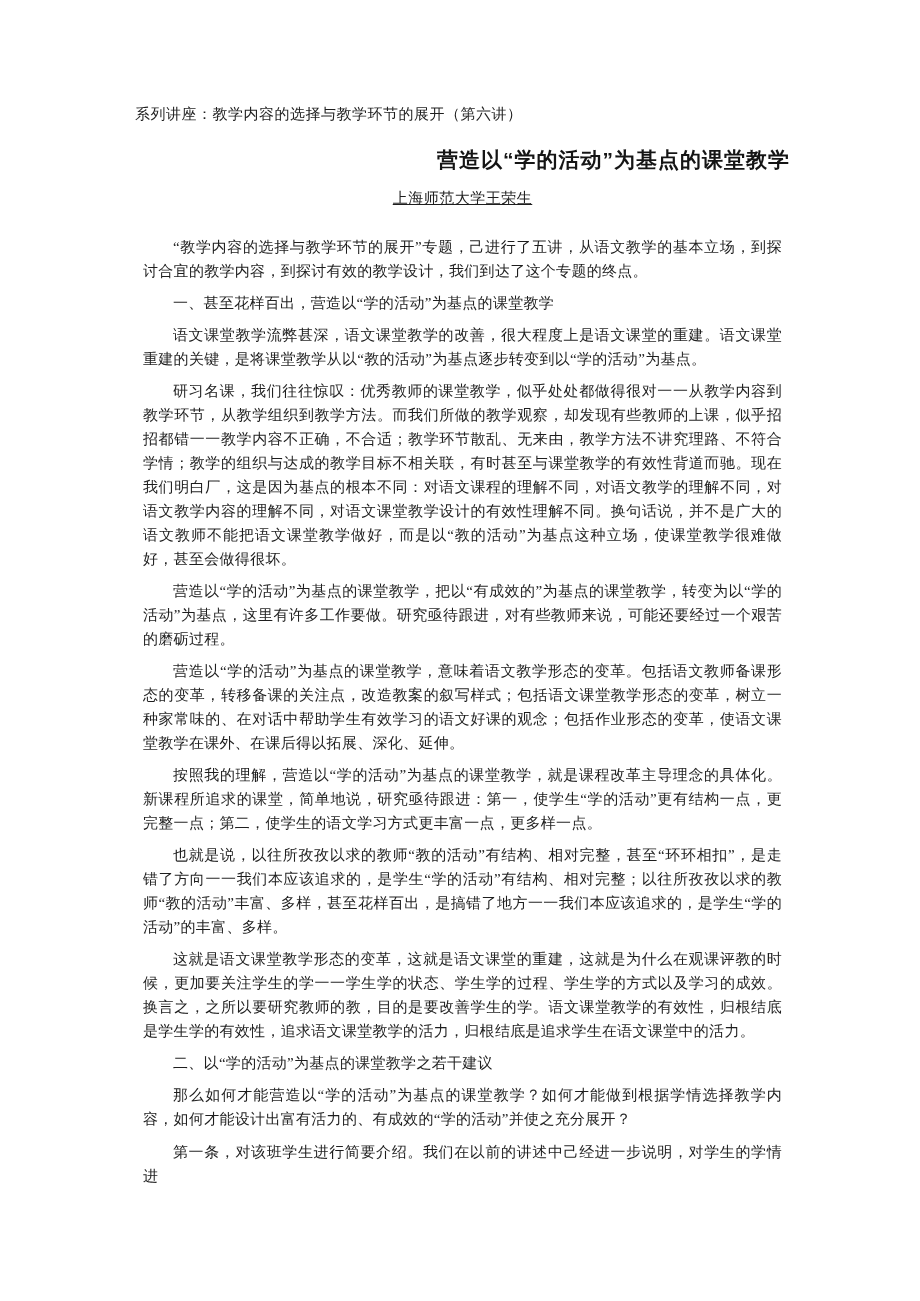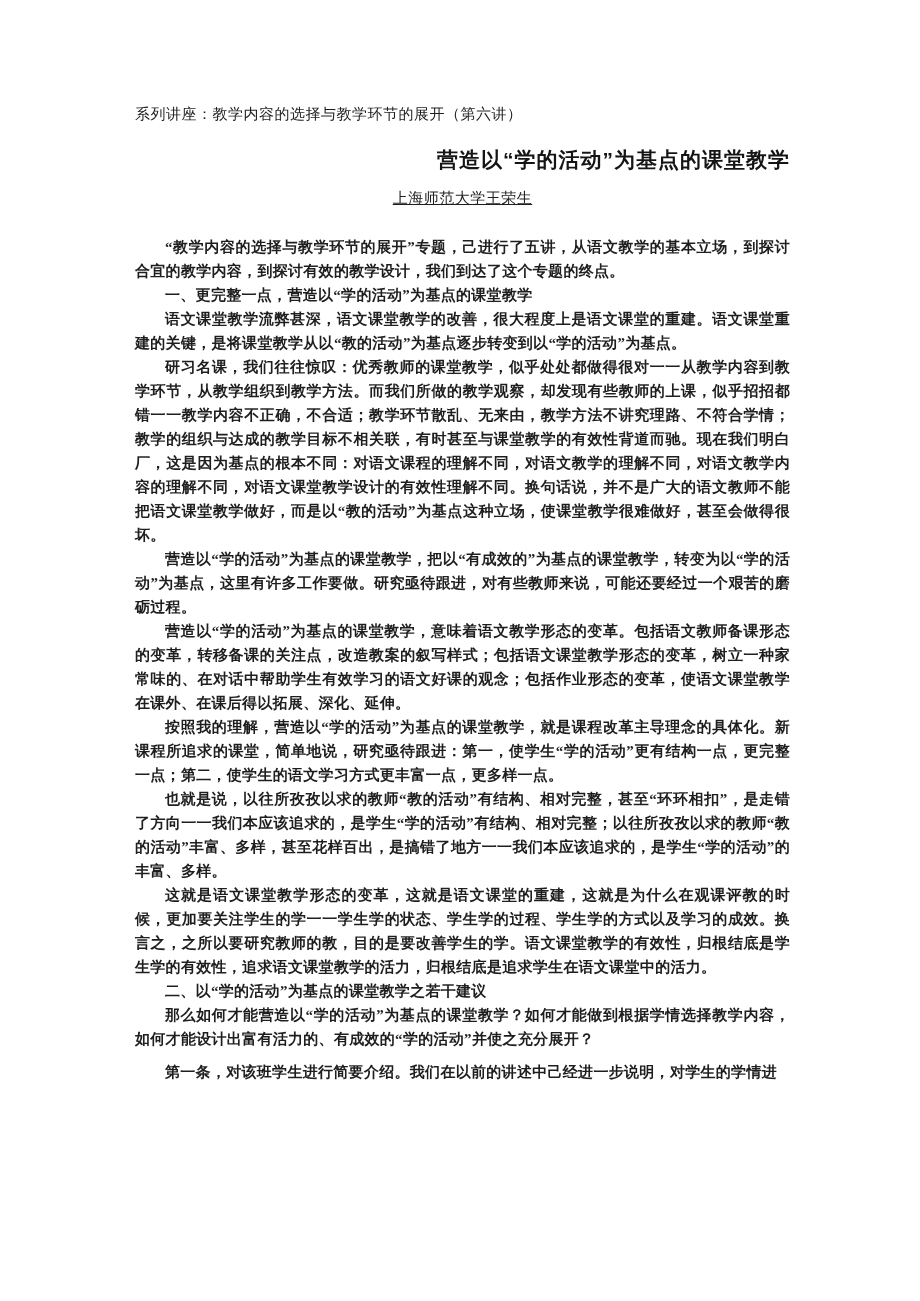--- a/index.html
+++ b/index.html
@@ -40,46 +40,45 @@
     text-align: center;
     font-size: 15px;
     line-height: 20px;
     letter-spacing: 0.5px;
     text-decoration: underline;
   }
   .doc-body {
     margin-top: 27px;
   }
   .doc-body p {
-    margin: 0;
+    margin: 8px;
     font-size: 15px;
     line-height: 24px;
     text-indent: 2em;
     text-align: justify;
     letter-spacing: 0.3px;
     color: #1e1e1e;
-    font-weight: bold;
   }
   .doc-body p.last-spaced {
     margin-top: 9px;
   }
 </style>
 </head>
 <body>
 
 <div class="page">
   <div class="series-header">系列讲座：教学内容的选择与教学环节的展开（第六讲）</div>
 
   <h1 class="doc-title">营造以“学的活动”为基点的课堂教学</h1>
 
   <div class="doc-author">上海师范大学王荣生</div>
 
   <div class="doc-body">
       <p>“教学内容的选择与教学环节的展开”专题，己进行了五讲，从语文教学的基本立场，到探讨合宜的教学内容，到探讨有效的教学设计，我们到达了这个专题的终点。</p>
-      <p>一、更完整一点，营造以“学的活动”为基点的课堂教学</p>
+      <p>一、甚至花样百出，营造以“学的活动”为基点的课堂教学</p>
       <p>语文课堂教学流弊甚深，语文课堂教学的改善，很大程度上是语文课堂的重建。语文课堂重建的关键，是将课堂教学从以“教的活动”为基点逐步转变到以“学的活动”为基点。</p>
       <p>研习名课，我们往往惊叹：优秀教师的课堂教学，似乎处处都做得很对一一从教学内容到教学环节，从教学组织到教学方法。而我们所做的教学观察，却发现有些教师的上课，似乎招招都错一一教学内容不正确，不合适；教学环节散乱、无来由，教学方法不讲究理路、不符合学情；教学的组织与达成的教学目标不相关联，有时甚至与课堂教学的有效性背道而驰。现在我们明白厂，这是因为基点的根本不同：对语文课程的理解不同，对语文教学的理解不同，对语文教学内容的理解不同，对语文课堂教学设计的有效性理解不同。换句话说，并不是广大的语文教师不能把语文课堂教学做好，而是以“教的活动”为基点这种立场，使课堂教学很难做好，甚至会做得很坏。</p>
       <p>营造以“学的活动”为基点的课堂教学，把以“有成效的”为基点的课堂教学，转变为以“学的活动”为基点，这里有许多工作要做。研究亟待跟进，对有些教师来说，可能还要经过一个艰苦的磨砺过程。</p>
       <p>营造以“学的活动”为基点的课堂教学，意味着语文教学形态的变革。包括语文教师备课形态的变革，转移备课的关注点，改造教案的叙写样式；包括语文课堂教学形态的变革，树立一种家常味的、在对话中帮助学生有效学习的语文好课的观念；包括作业形态的变革，使语文课堂教学在课外、在课后得以拓展、深化、延伸。</p>
       <p>按照我的理解，营造以“学的活动”为基点的课堂教学，就是课程改革主导理念的具体化。新课程所追求的课堂，简单地说，研究亟待跟进：第一，使学生“学的活动”更有结构一点，更完整一点；第二，使学生的语文学习方式更丰富一点，更多样一点。</p>
       <p>也就是说，以往所孜孜以求的教师“教的活动”有结构、相对完整，甚至“环环相扣”，是走错了方向一一我们本应该追求的，是学生“学的活动”有结构、相对完整；以往所孜孜以求的教师“教的活动”丰富、多样，甚至花样百出，是搞错了地方一一我们本应该追求的，是学生“学的活动”的丰富、多样。</p>
       <p>这就是语文课堂教学形态的变革，这就是语文课堂的重建，这就是为什么在观课评教的时候，更加要关注学生的学一一学生学的状态、学生学的过程、学生学的方式以及学习的成效。换言之，之所以要研究教师的教，目的是要改善学生的学。语文课堂教学的有效性，归根结底是学生学的有效性，追求语文课堂教学的活力，归根结底是追求学生在语文课堂中的活力。</p>
       <p>二、以“学的活动”为基点的课堂教学之若干建议</p>
       <p>那么如何才能营造以“学的活动”为基点的课堂教学？如何才能做到根据学情选择教学内容，如何才能设计出富有活力的、有成效的“学的活动”并使之充分展开？</p>
       <p class="last-spaced">第一条，对该班学生进行简要介绍。我们在以前的讲述中己经进一步说明，对学生的学情进</p>

